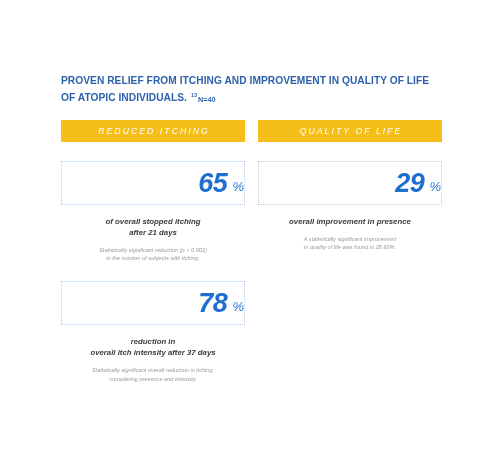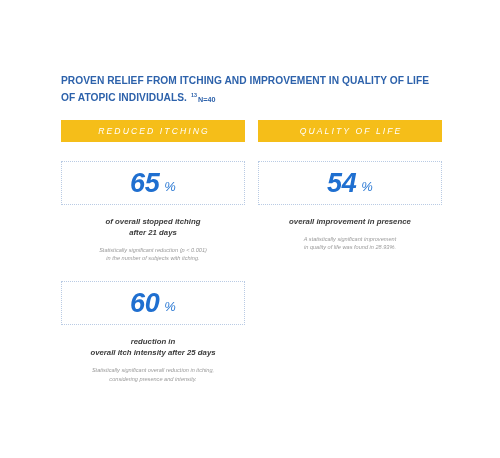--- a/index.html
+++ b/index.html
@@ -87,21 +87,21 @@
   
   .stat-block {
     margin-top: 19px;
   }
   .stat-box {
     height: 44px;
     border: 1px dotted #b9cbe4;
     background: #ffffff;
     display: flex;
     align-items: center;
-    justify-content: center;
+    justify-content: flex-end;
     box-sizing: border-box;
   }
   .stat-number {
     color: #1f6fd0;
     font-size: 27px;
     font-weight: bold;
     line-height: 1;
     letter-spacing: -0.4px;
   }
   .stat-pct {
@@ -157,40 +157,40 @@
           <div>after 21 days</div>
         </div>
         <div class="stat-note">
           <div>Statistically significant reduction (p &lt; 0.001)</div>
           <div>in the number of subjects with itching.</div>
         </div>
       </div>
 
       <div class="stat-block">
         <div class="stat-box">
-          <span class="stat-number">60</span>
+          <span class="stat-number">78</span>
           <span class="stat-pct">%</span>
         </div>
         <div class="stat-caption">
           <div>reduction in</div>
-          <div>overall itch intensity after 25 days</div>
+          <div>overall itch intensity after 37 days</div>
         </div>
         <div class="stat-note">
           <div>Statistically significant overall reduction in itching,</div>
           <div>considering presence and intensity.</div>
         </div>
       </div>
     </div>
 
     <div class="column">
       <div class="cat-bar">QUALITY OF LIFE</div>
 
       <div class="stat-block">
         <div class="stat-box">
-          <span class="stat-number">54</span>
+          <span class="stat-number">29</span>
           <span class="stat-pct">%</span>
         </div>
         <div class="stat-caption">
           <div>overall improvement in presence</div>
         </div>
         <div class="stat-note">
           <div>A statistically significant improvement</div>
           <div>in quality of life was found in 28.93%.</div>
         </div>
       </div>

